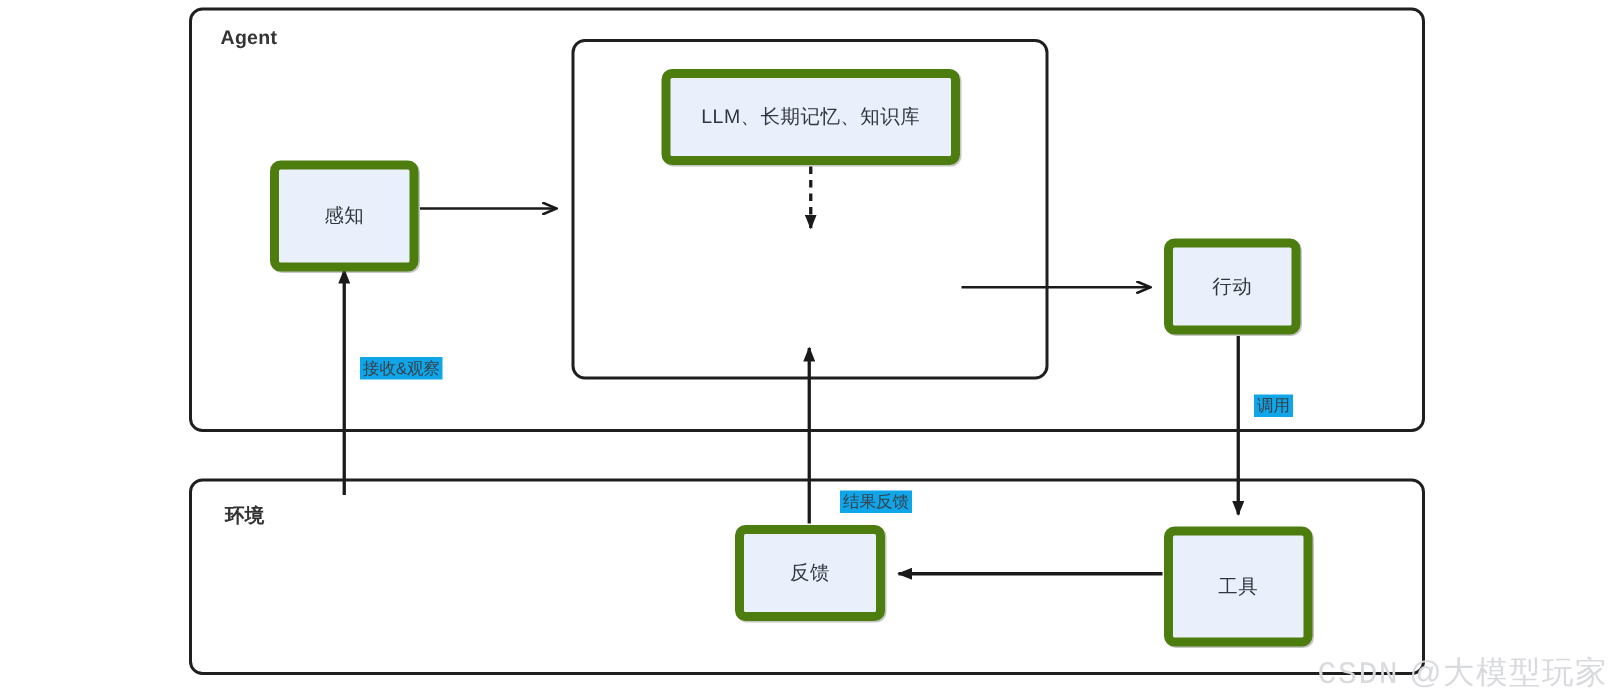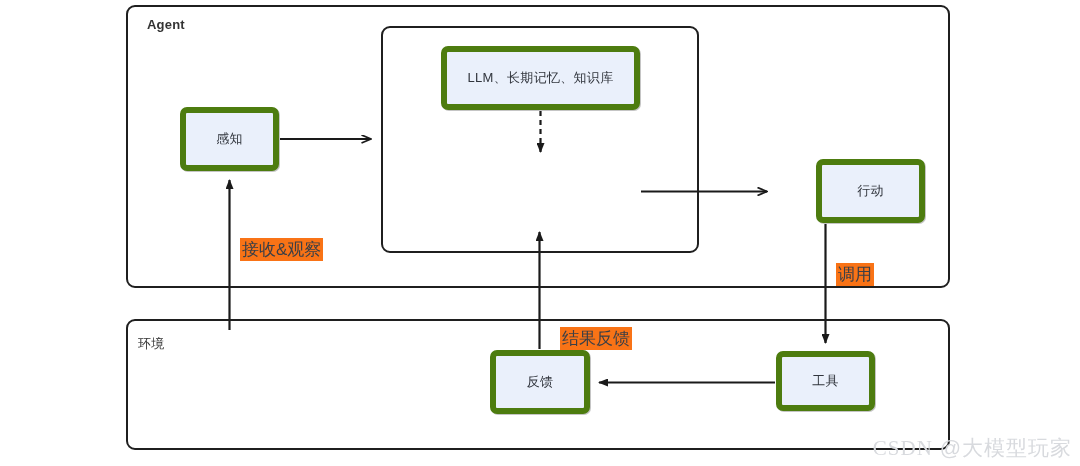--- a/index.html
+++ b/index.html
@@ -50,37 +50,37 @@
     box-shadow: 1px 1px 0px rgba(90,90,90,0.35);
   }
   .node-label {
     font-size: 13px;
     color: #31353d;
     letter-spacing: 0.3px;
     white-space: nowrap;
   }
   .edge-label {
     position: absolute;
-    font-size: 17px;
+    font-size: 11px;
     color: #3b3f46;
     white-space: nowrap;
-    background: #f97316;
+    background: #0ea5e9;
     padding: 0 2px;
   }
   .watermark {
     position: absolute;
     right: 8px;
     bottom: 4px;
     font-size: 21px;
     color: #d8dade;
     letter-spacing: 1px;
     white-space: nowrap;
     user-select: none;
   }
-  .watermark .wm-csdn { font-family: Liberation Serif, serif; }
+  .watermark .wm-csdn { font-family: Liberation Mono, monospace; }
 </style>
 </head>
 <body>
 
 <div id="canvas">
 
   <svg id="diagram-svg" viewBox="0 0 1080 466" xmlns="http://www.w3.org/2000/svg">
     <defs>
       <marker id="arrowhead" markerWidth="10" markerHeight="8" refX="9" refY="4" orient="auto" markerUnits="userSpaceOnUse">
         <path d="M0,0 L10,4 L0,8 z" fill="#1a1a1a"></path>
@@ -118,40 +118,40 @@
       <line x1="229.5" y1="330" x2="229.5" y2="180" stroke="#1a1a1a" stroke-width="2.2" marker-end="url(#arrowhead)"></line>
     </g>
   </svg>
 
   <div class="container-box" style="left:126px; top:5px; width:824px; height:283px;"></div>
   <div class="container-label" style="left:147px; top:17px;font-weight:bold;">Agent</div>
 
   <div class="container-box" style="left:381px; top:26px; width:318px; height:227px;"></div>
 
   <div class="container-box" style="left:126px; top:319px; width:824px; height:131px;"></div>
-  <div class="container-label" style="left:138px; top:335px;">环境</div>
+  <div class="container-label" style="left:150px; top:335px;font-weight:bold;">环境</div>
 
-  <div class="node-box" style="left:180px; top:107px; width:99px; height:64px;font-family:Liberation Serif, serif;">
+  <div class="node-box" style="left:180px; top:107px; width:99px; height:74px;font-family:Liberation Serif, serif;">
     <span class="node-label">感知</span>
   </div>
 
   <div class="node-box" style="left:441px; top:46px; width:199px; height:64px;">
     <span class="node-label">LLM、长期记忆、知识库</span>
   </div>
 
 
-  <div class="node-box" style="left:776px; top:159px; width:109px; height:64px;margin-left:40px;">
+  <div class="node-box" style="left:776px; top:159px; width:91px; height:64px;">
     <span class="node-label">行动</span>
   </div>
 
   <div class="node-box" style="left:490px; top:350px; width:100px; height:64px;">
     <span class="node-label">反馈</span>
   </div>
 
-  <div class="node-box" style="left:776px; top:351px; width:99px; height:60px;">
+  <div class="node-box" style="left:776px; top:351px; width:99px; height:80px;">
     <span class="node-label">工具</span>
   </div>
 
   <div class="edge-label" style="left:240px; top:238px;">接收&amp;观察</div>
 
   <div class="edge-label" style="left:836px; top:263px;">调用</div>
 
   <div class="edge-label" style="left:560px; top:327px;">结果反馈</div>
 
   <div class="watermark">

